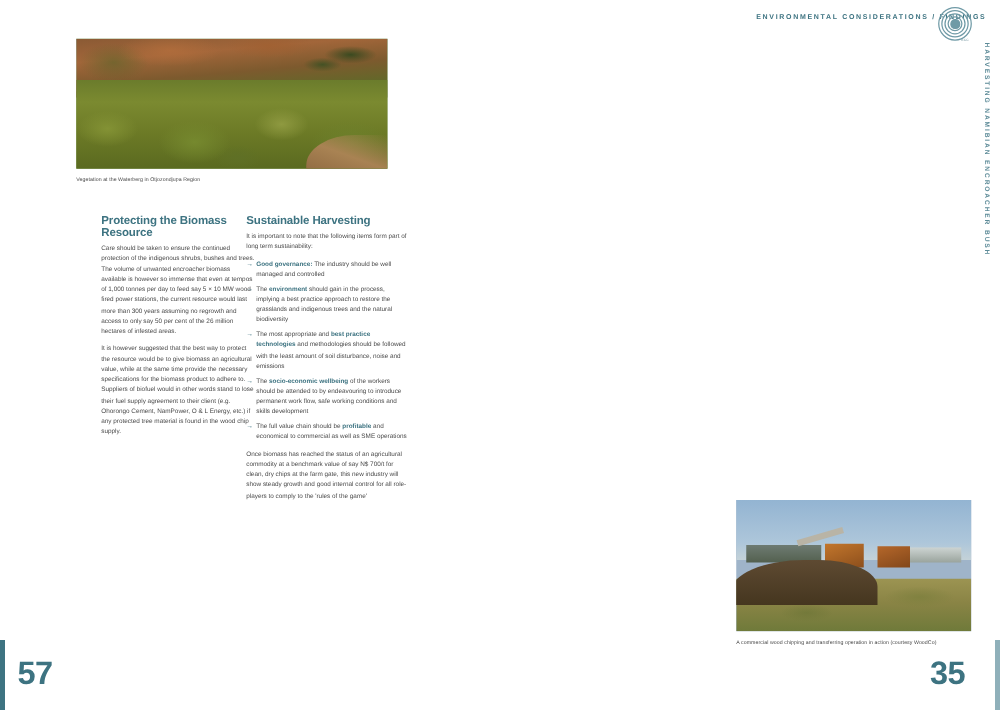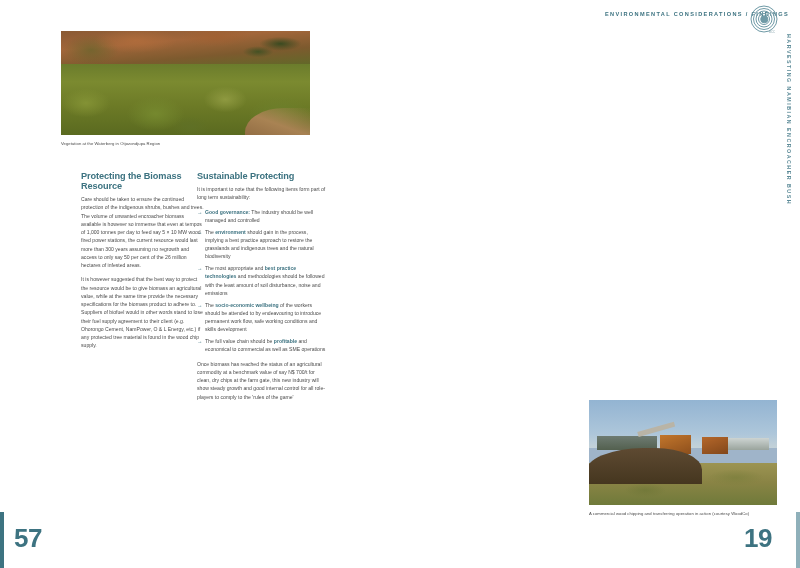--- a/index.html
+++ b/index.html
@@ -288,21 +288,21 @@
 
     <div class="caption caption-top">Vegetation at the Waterberg in Otjozondjupa Region</div>
 
     <div class="col col-l1">
       <h3>Protecting the Biomass Resource</h3>
       <p>Care should be taken to ensure the continued protection of the indigenous shrubs, bushes and trees. The volume of unwanted encroacher biomass available is however so immense that even at tempos of 1,000 tonnes per day to feed say 5 × 10 MW wood fired power stations, the current resource would last more than 300 years assuming no regrowth and access to only say 50 per cent of the 26 million hectares of infested areas.</p>
       <p>It is however suggested that the best way to protect the resource would be to give biomass an agricultural value, while at the same time provide the necessary specifications for the biomass product to adhere to. Suppliers of biofuel would in other words stand to lose their fuel supply agreement to their client (e.g. Ohorongo Cement, NamPower, O &amp; L Energy, etc.) if any protected tree material is found in the wood chip supply.</p>
     </div>
 
     <div class="col col-l2">
-      <h3>Sustainable Protecting</h3>
+      <h3>Sustainable Harvesting</h3>
       <p>It is important to note that the following items form part of long term sustainability:</p>
       <ul class="bullets" id="sustain-bullets">
           <li><span class="arrow">→</span><b class="hl">Good governance:</b><span> The industry should be well managed and controlled</span></li>
           <li><span class="arrow">→</span><span>The </span><b class="hl">environment</b><span> should gain in the process, implying a best practice approach to restore the grasslands and indigenous trees and the natural biodiversity</span></li>
           <li><span class="arrow">→</span><span>The most appropriate and </span><b class="hl">best practice technologies</b><span> and methodologies should be followed with the least amount of soil disturbance, noise and emissions</span></li>
           <li><span class="arrow">→</span><span>The </span><b class="hl">socio-economic wellbeing</b><span> of the workers should be attended to by endeavouring to introduce permanent work flow, safe working conditions and skills development</span></li>
           <li><span class="arrow">→</span><span>The full value chain should be </span><b class="hl">profitable</b><span> and economical to commercial as well as SME operations</span></li>
         </ul>
       <p>Once biomass has reached the status of an agricultural commodity at a benchmark value of say N$ 700/t for clean, dry chips at the farm gate, this new industry will show steady growth and good internal control for all role-players to comply to the 'rules of the game'</p>
     </div>
@@ -335,15 +335,15 @@
       <div class="pb-arm"></div>
       <div class="pb-mach1"></div>
       <div class="pb-mach2"></div>
       <div class="pb-grass"></div>
       <div class="pb-pile"></div>
     </div>
 
     <div class="caption caption-bottom">A commercial wood chipping and transferring operation in action (courtesy WoodCo)</div>
 
     <div class="edge-bar edge-bar-right"></div>
-    <div class="pagenum pagenum-right">19</div>
+    <div class="pagenum pagenum-right">35</div>
   </div>
 </div>
 
 </body></html>

